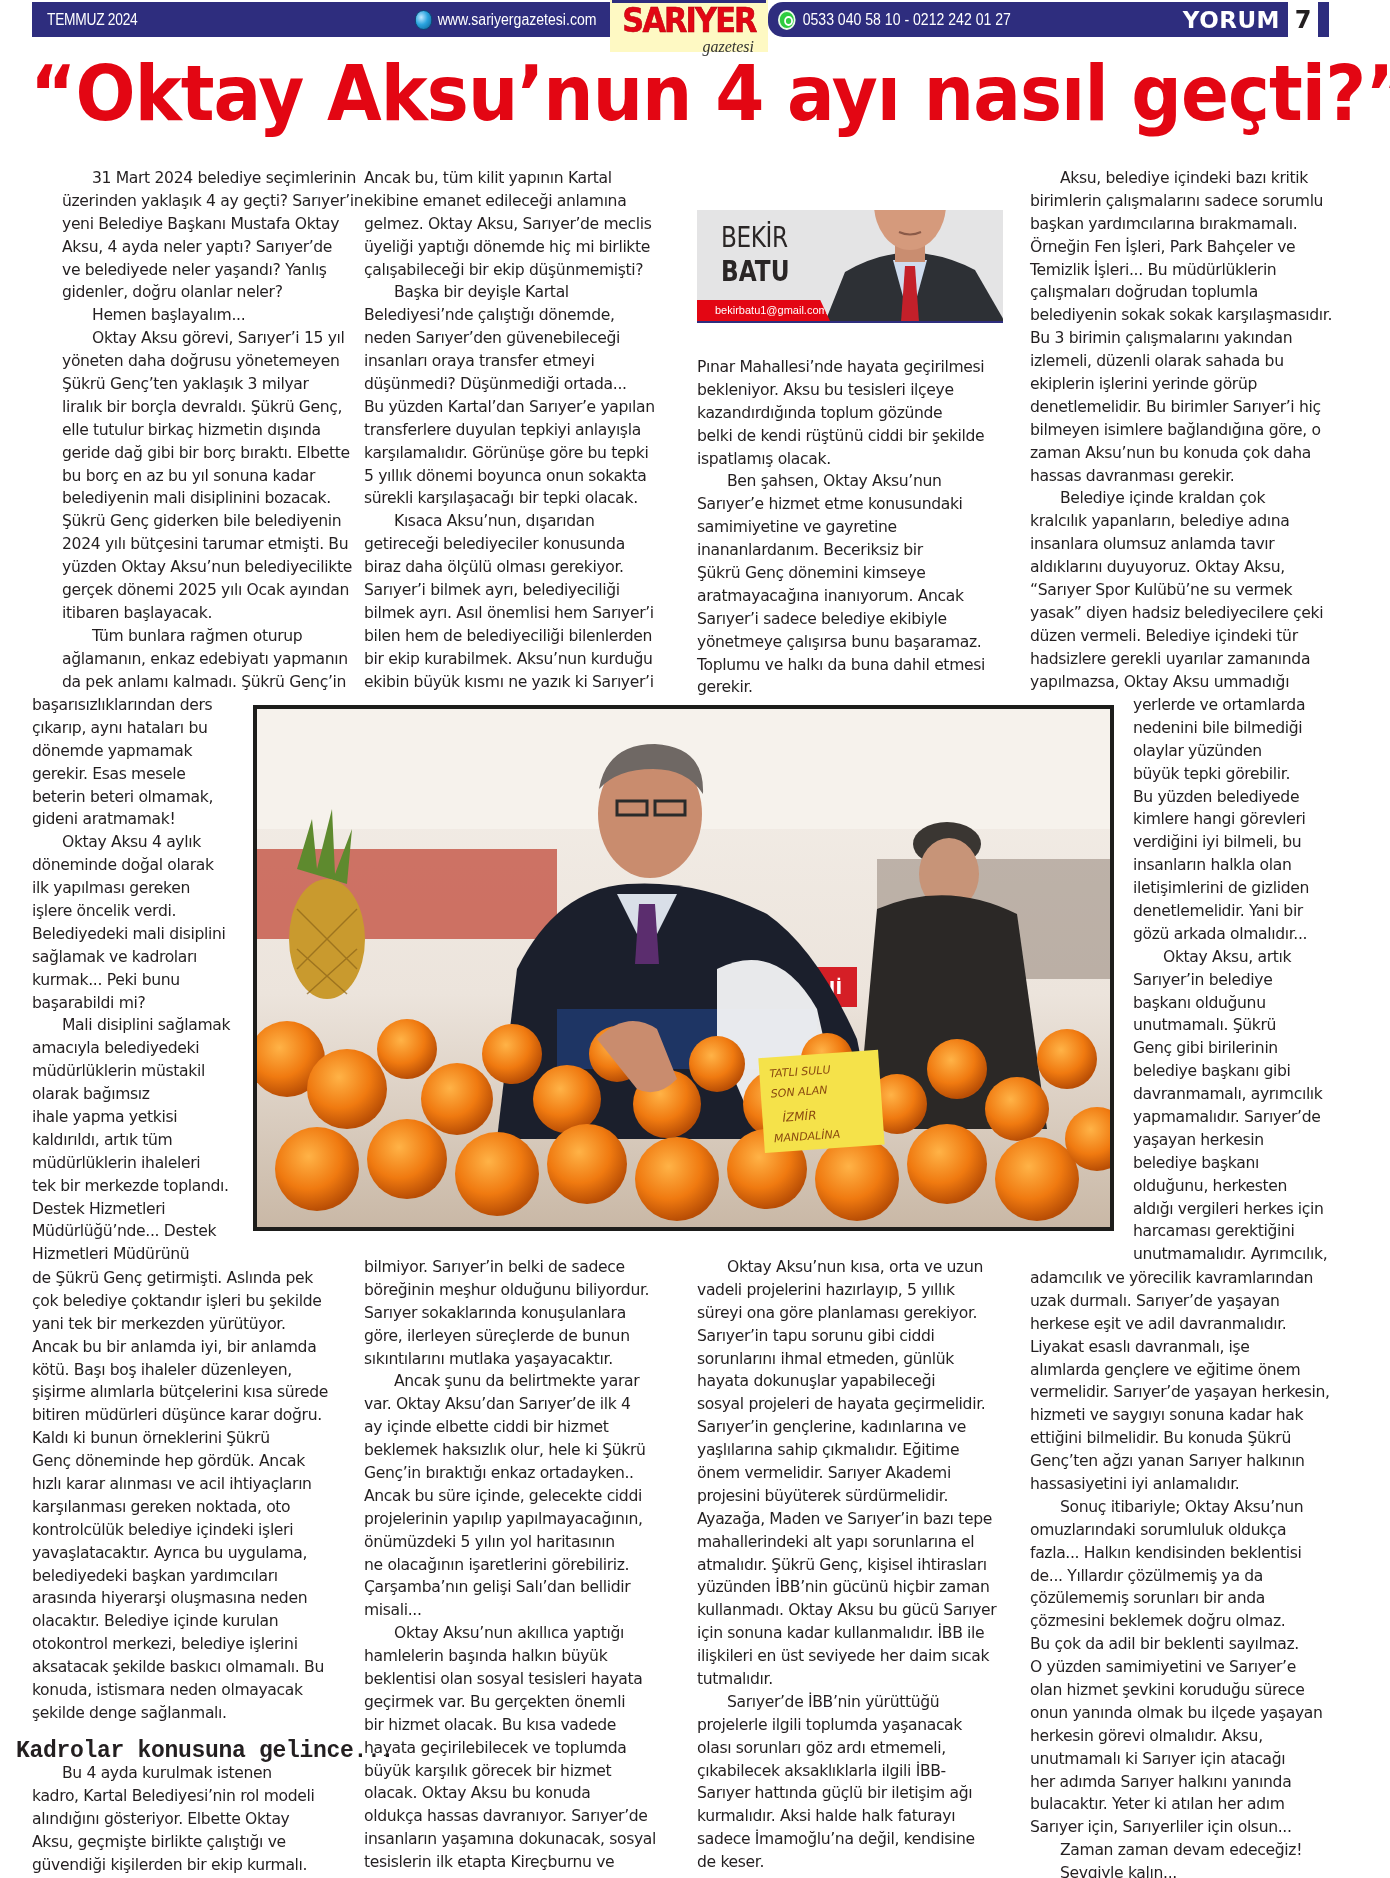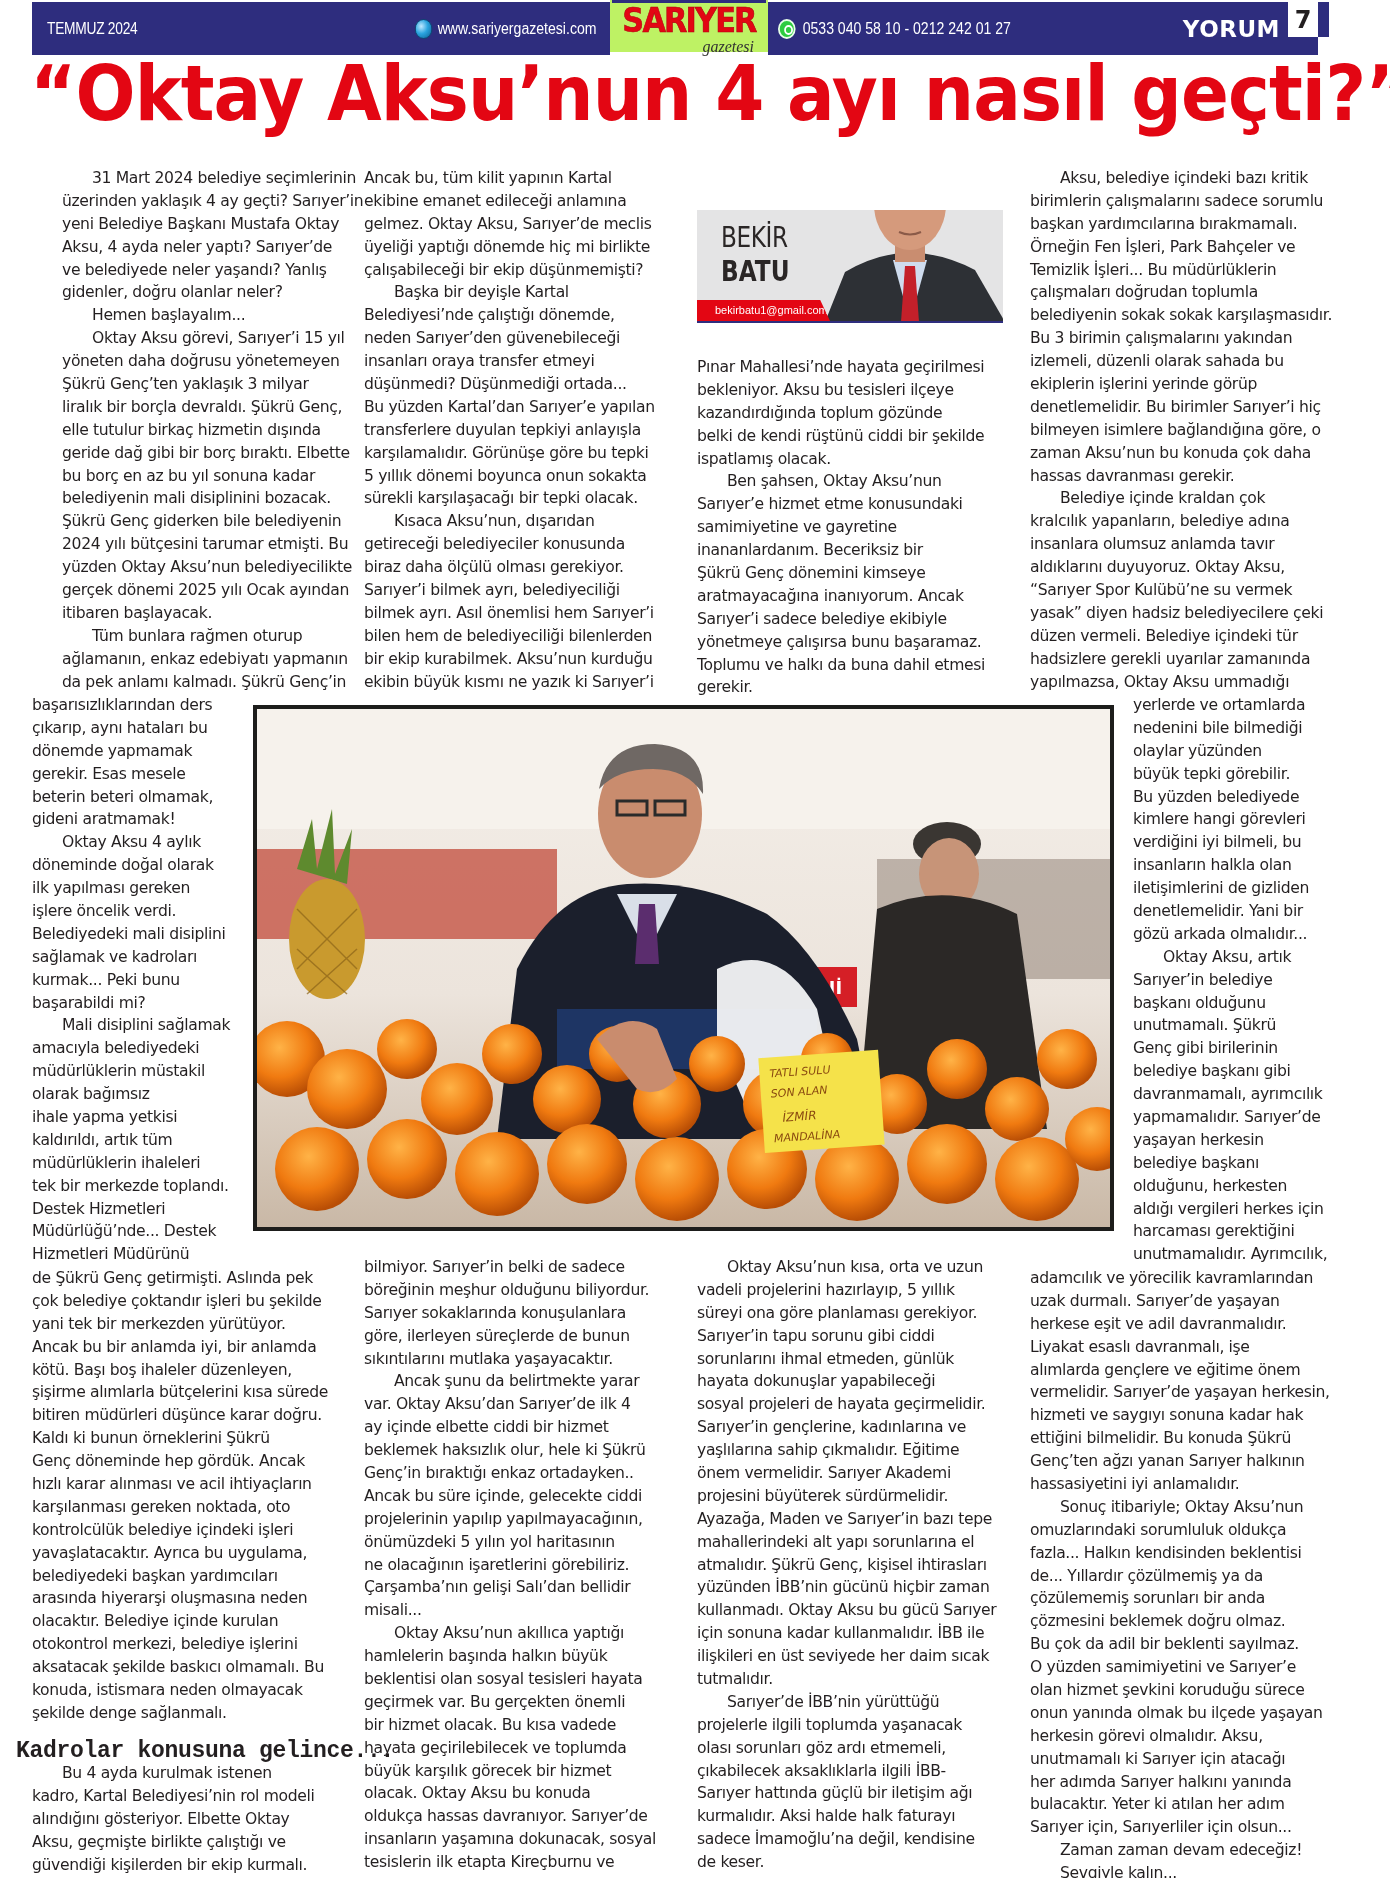--- a/index.html
+++ b/index.html
@@ -1,34 +1,34 @@
 <!DOCTYPE html>
 <html><head>
 <meta charset="utf-8">
 <style>
   * { box-sizing: border-box; margin: 0; padding: 0; }
   html, body { width: 1390px; height: 1878px; background: #ffffff; overflow: hidden; }
   body { position: relative; font-family: "Liberation Sans", "DejaVu Sans", sans-serif; color: #231f20; }
 
   
-  .hdr-bar { position: absolute; top: 2px; height: 53px; background: #2e2d7e; color: #fff; display: flex; align-items: center; }
+  .hdr-bar { position: absolute; top: 2px; height: 35px; background: #2e2d7e; color: #fff; display: flex; align-items: center; }
   .hdr-left { left: 32px; width: 578px; }
-  .hdr-right { left: 768px; width: 550px; }
+  .hdr-right { left: 768px; width: 550px; border-radius: 15px; }
   .hdr-date { margin-left: 15px; font-family: "Liberation Sans", sans-serif; font-size: 16px; letter-spacing: -0.3px; transform: scaleX(0.86); transform-origin: left center; }
   .hdr-web { position: absolute; right: 14px; display: flex; align-items: center; gap: 6px; font-size: 16px; transform: scaleX(0.88); transform-origin: right center; }
   .globe { width: 20px; height: 20px; border-radius: 50%; background: radial-gradient(circle at 35% 35%, #bfe8ff 0%, #2aa4df 45%, #0b5b8f 100%); border: 1px solid #0c4a73; display: inline-block; }
   .hdr-phone { margin-left: 10px; display: flex; align-items: center; gap: 8px; font-size: 16px; transform: scaleX(0.88); transform-origin: left center; }
   .wa { width: 20px; height: 20px; border-radius: 50%; background: #2ecc40; border: 2px solid #e8ffe8; position: relative; display: inline-block; }
   .wa::after { content: ""; position: absolute; left: 5px; top: 4px; width: 6px; height: 6px; border: 2px solid #fff; border-radius: 50%; }
   .hdr-section { position: absolute; right: 38px; font-family: "DejaVu Sans", sans-serif; font-weight: bold; font-size: 23px; letter-spacing: 0.5px; }
   .hdr-page { position: absolute; left: 1288px; top: 2px; width: 30px; height: 35px; background: #fff; color: #231f20; font-family: "DejaVu Sans", sans-serif; font-weight: bold; font-size: 24px; display: flex; align-items: center; justify-content: center; }
   .hdr-page-bar { position: absolute; left: 1318px; top: 2px; width: 11px; height: 35px; background: #2e2d7e; }
 
   
-  .logo { position: absolute; left: 610px; top: 0; width: 158px; height: 52px; background: #bef264; }
+  .logo { position: absolute; left: 610px; top: 0; width: 158px; height: 52px; background: #fef9c3; }
   .logo-top { position: absolute; left: 2px; top: 0; width: 154px; height: 3px; background: #2e2d7e; }
   .logo-word { position: absolute; left: 0; top: 1px; width: 158px; text-align: center; font-family: "DejaVu Sans", sans-serif; font-weight: bold; font-size: 33px; color: #e30613; letter-spacing: -2px; transform: scaleX(0.92); transform-origin: center; -webkit-text-stroke: 0.6px #b00010; }
   .logo-sub { position: absolute; right: 14px; top: 38px; font-family: "Liberation Serif", serif; font-style: italic; font-size: 16px; color: #333; }
 
   
   .headline { position: absolute; left: 30px; top: 44px; width: 1330px; font-family: "DejaVu Sans", sans-serif; font-weight: bold; font-size: 76px; color: #e30613; letter-spacing: -1px; white-space: nowrap; line-height: 100px; transform: scaleX(0.93); transform-origin: left center; }
 
   
   .txt { position: absolute; font-family: "DejaVu Sans", sans-serif; font-size: 15.6px; line-height: 22.9px; color: #231f20; white-space: nowrap; letter-spacing: -0.35px; }
   .txt .ln { display: block; height: 22.9px; }

